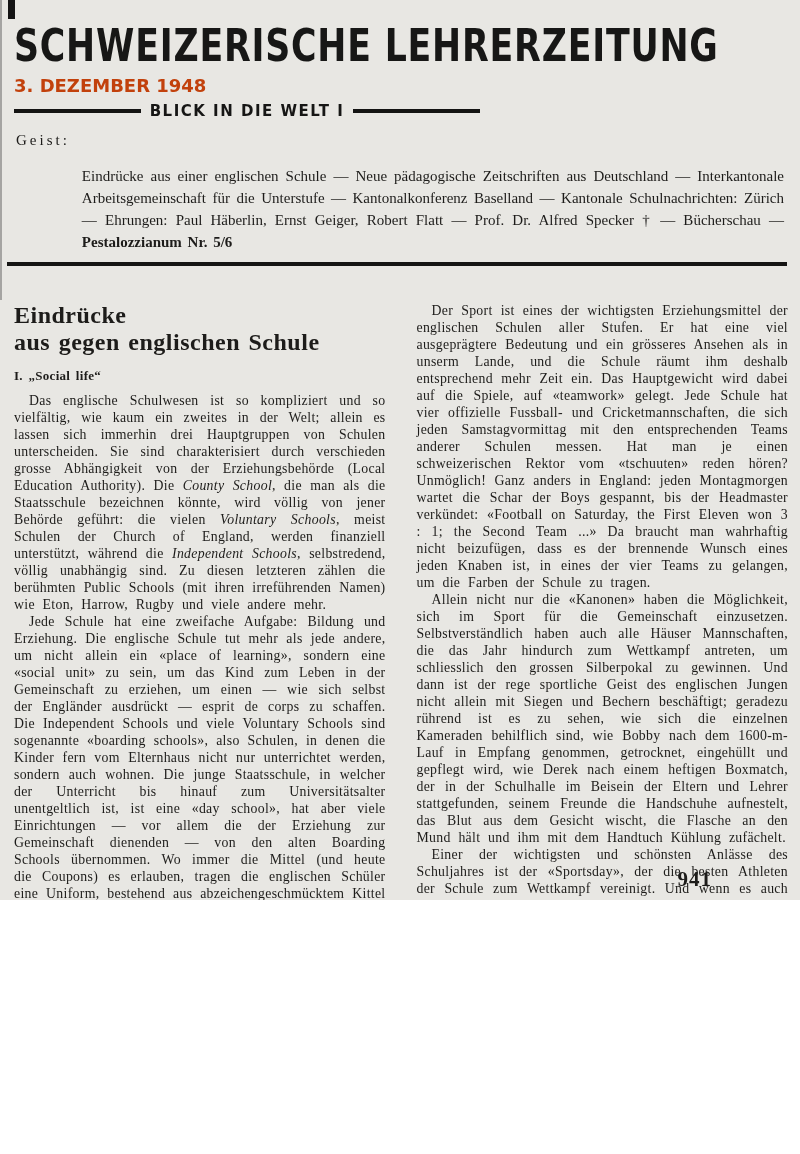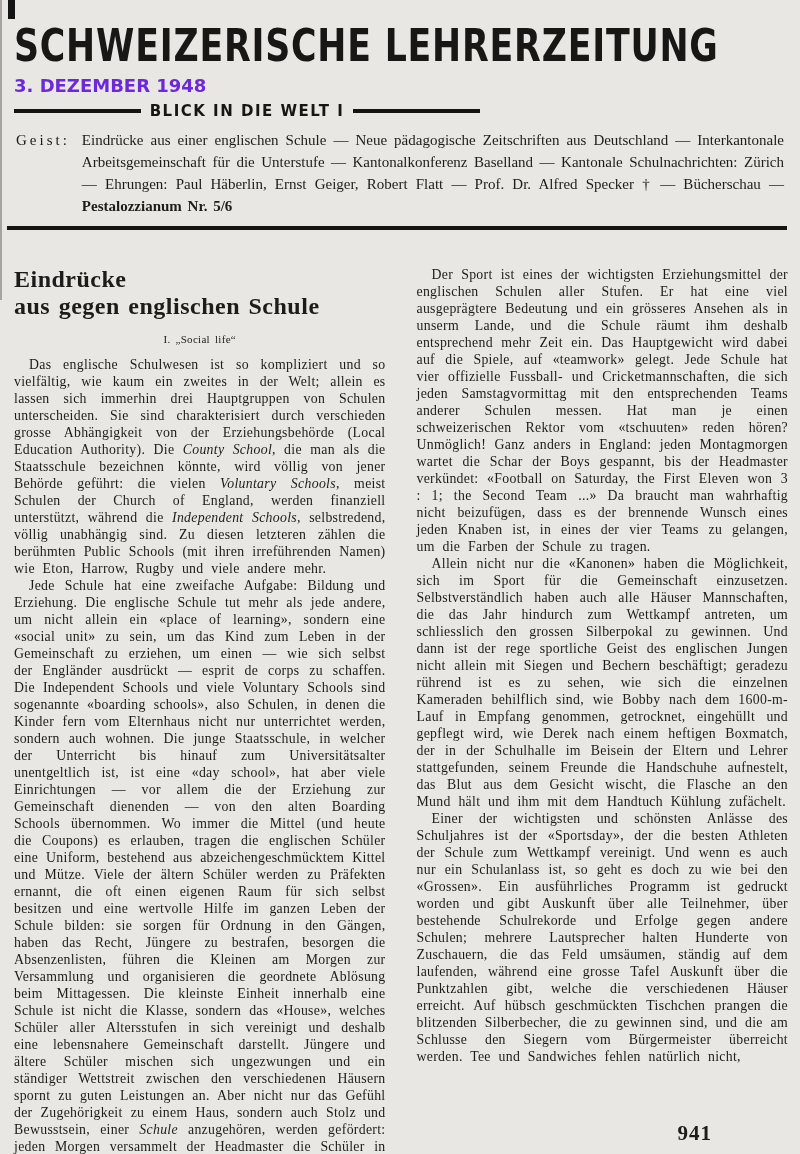--- a/index.html
+++ b/index.html
@@ -1,19 +1,19 @@
 <!DOCTYPE html>
 <html lang="de"><head>
 <meta charset="utf-8">
 <style>
   html, body { margin: 0; padding: 0; }
   .page {
     position: relative;
     width: 800px;
-    height: 1154px;
+    height: 900px;
     background: #e8e7e3;
     color: #1d1c1a;
     font-family: "Liberation Serif", serif;
     overflow: hidden;
   }
   
   .artifact-topleft {
     position: absolute; left: 8px; top: 0; width: 7px; height: 19px;
     background: #141414;
   }
@@ -33,21 +33,21 @@
     transform: scaleX(0.79);
     transform-origin: left center;
     color: #171716;
   }
   .date-row {
     display: flex; justify-content: space-between; align-items: baseline;
     margin-top: 7px;
     font-family: "DejaVu Sans", sans-serif;
     font-weight: bold;
     font-size: 18px;
-    color: #6d28d9;
+    color: #c2410c;
   }
   .issue { letter-spacing: .5px; }
 
   .banner-row {
     display: flex; align-items: center;
     width: 466px;
     margin: 6px 0 4px 0;
   }
   .banner-rule { height: 4px; background: #141413; flex: 1; }
   .banner-rule.left { max-width: 182px; }
@@ -70,20 +70,21 @@
   .inhalt-label {
     letter-spacing: 3px;
     white-space: nowrap;
     margin-right: 12px;
     font-weight: 500;
   }
   .inhalt-text {
     flex: 1;
     text-align: justify;
     word-spacing: 2px;
+    margin-top: 36px;
   }
   .header-rule {
     margin: 9px 0 0 -7px;
     width: 780px;
     height: 4px;
     background: #151514;
   }
 
   .columns {
     display: flex;
@@ -101,23 +102,23 @@
   }
   .article-title {
     font-weight: bold;
     font-size: 24px;
     line-height: 27px;
     letter-spacing: .5px;
     word-spacing: 2px;
     text-align: left;
   }
   .article-subtitle {
-    text-align: center;
-    font-weight: normal;
-    font-size: 11px;
+    text-align: left;
+    font-weight: bold;
+    font-size: 13px;
     margin: 11px 0 8px 0;
     word-spacing: 2px;
   }
   .col p { margin: 0; text-indent: 15px; }
   .col p.no-indent { text-indent: 0; }
   .italic { font-style: italic; }
   .bold { font-weight: bold; }
 
   .page-number {
     position: absolute;

